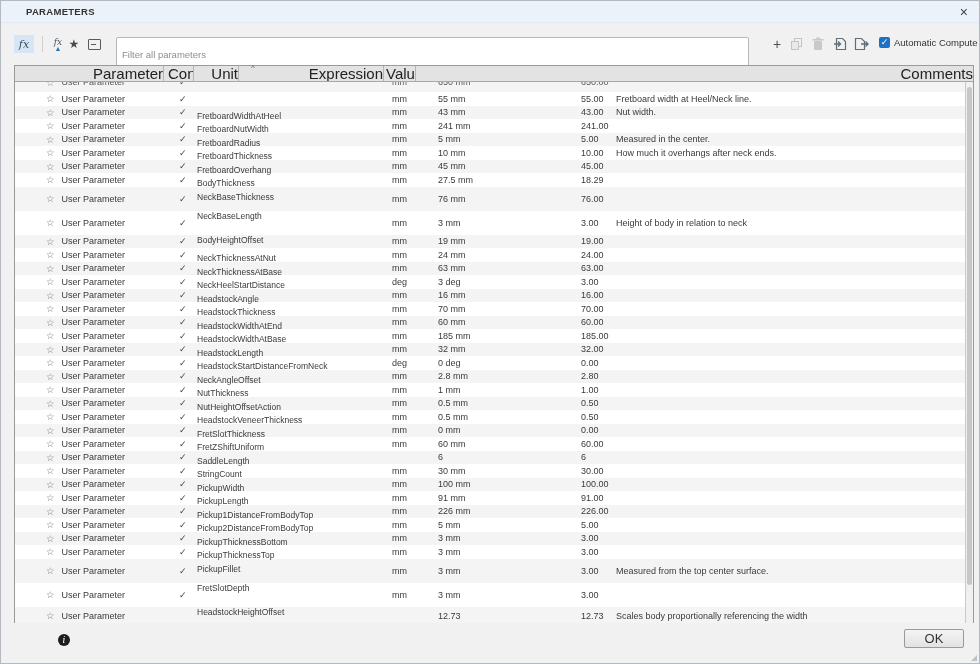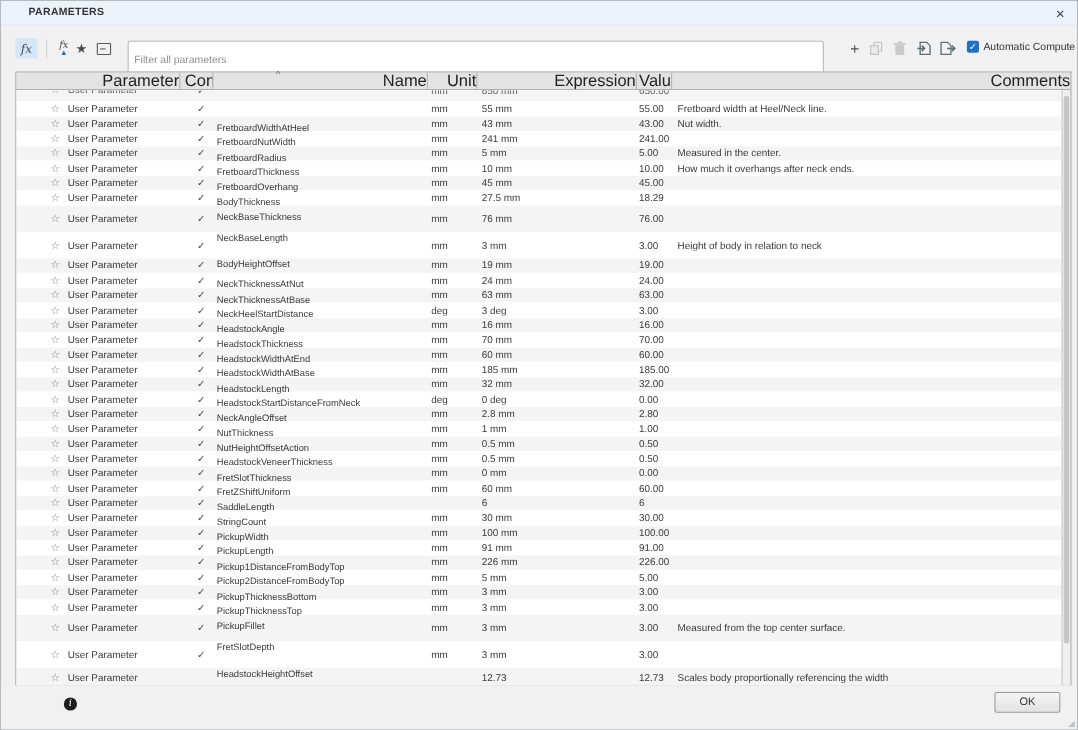--- a/index.html
+++ b/index.html
@@ -73,21 +73,21 @@
   .c-value { width:32px; padding-left:2px; }
   .c-comment { flex:1; padding-left:5px; }
   .vscroll { position:absolute; right:0; top:16px; width:8px; bottom:0; background:#f0f0f0; border-left:1px solid #c9c9c9; }
   .vscroll .thumb { position:absolute; left:1px; right:1px; top:5px; height:92%; background:#c6c6c6; border-radius:3px; }
   
   .footer { position:absolute; left:0; right:0; bottom:0; height:40px; background:#f1f1f1; }
   .info { position:absolute; left:57px; top:11px; width:12px; height:12px; border-radius:50%; background:#1d1d1d; color:#fff; font-family:"DejaVu Serif", serif; font-size:9px; font-style:italic; text-align:center; line-height:12px; }
   .ok {
     position:absolute; right:15px; top:6px; width:60px; height:19px;
     background:linear-gradient(#f4f4f4,#e2e2e2); border:1px solid #9a9a9a; border-radius:2px;
-    font-size:10px; color:#333; text-align:center; line-height:17px;
+    font-size:13px; color:#333; text-align:center; line-height:17px;
   }
   .grip { position:absolute; right:2px; bottom:2px; width:0; height:0; border-left:6px solid transparent; border-bottom:6px solid #a8aeb4; opacity:.7; }
 </style>
 </head>
 <body>
 
 <div class="dialog">
 
   <div class="titlebar">
     <span class="title">PARAMETERS</span>
@@ -131,21 +131,20 @@
     <div class="auto">
       <span class="box">✓</span>
       <span class="lbl">Automatic Compute</span>
     </div>
   </div>
 
   <div class="table">
     <div class="thead">
       <div class="th th-param">Parameter</div>
       <div class="th th-conf">Conf</div>
-      <div class="th th-name">Name</div>
       <div class="th th-unit">Unit</div>
       <div class="th th-expr">Expression</div>
       <div class="th th-value">Value</div>
       <div class="th th-comment">Comments</div>
       <span class="sort-caret">^</span>
     </div>
     <div class="tbody">
         <div class="row clipped">
           <div class="c c-param">
             <span class="star">☆</span>

